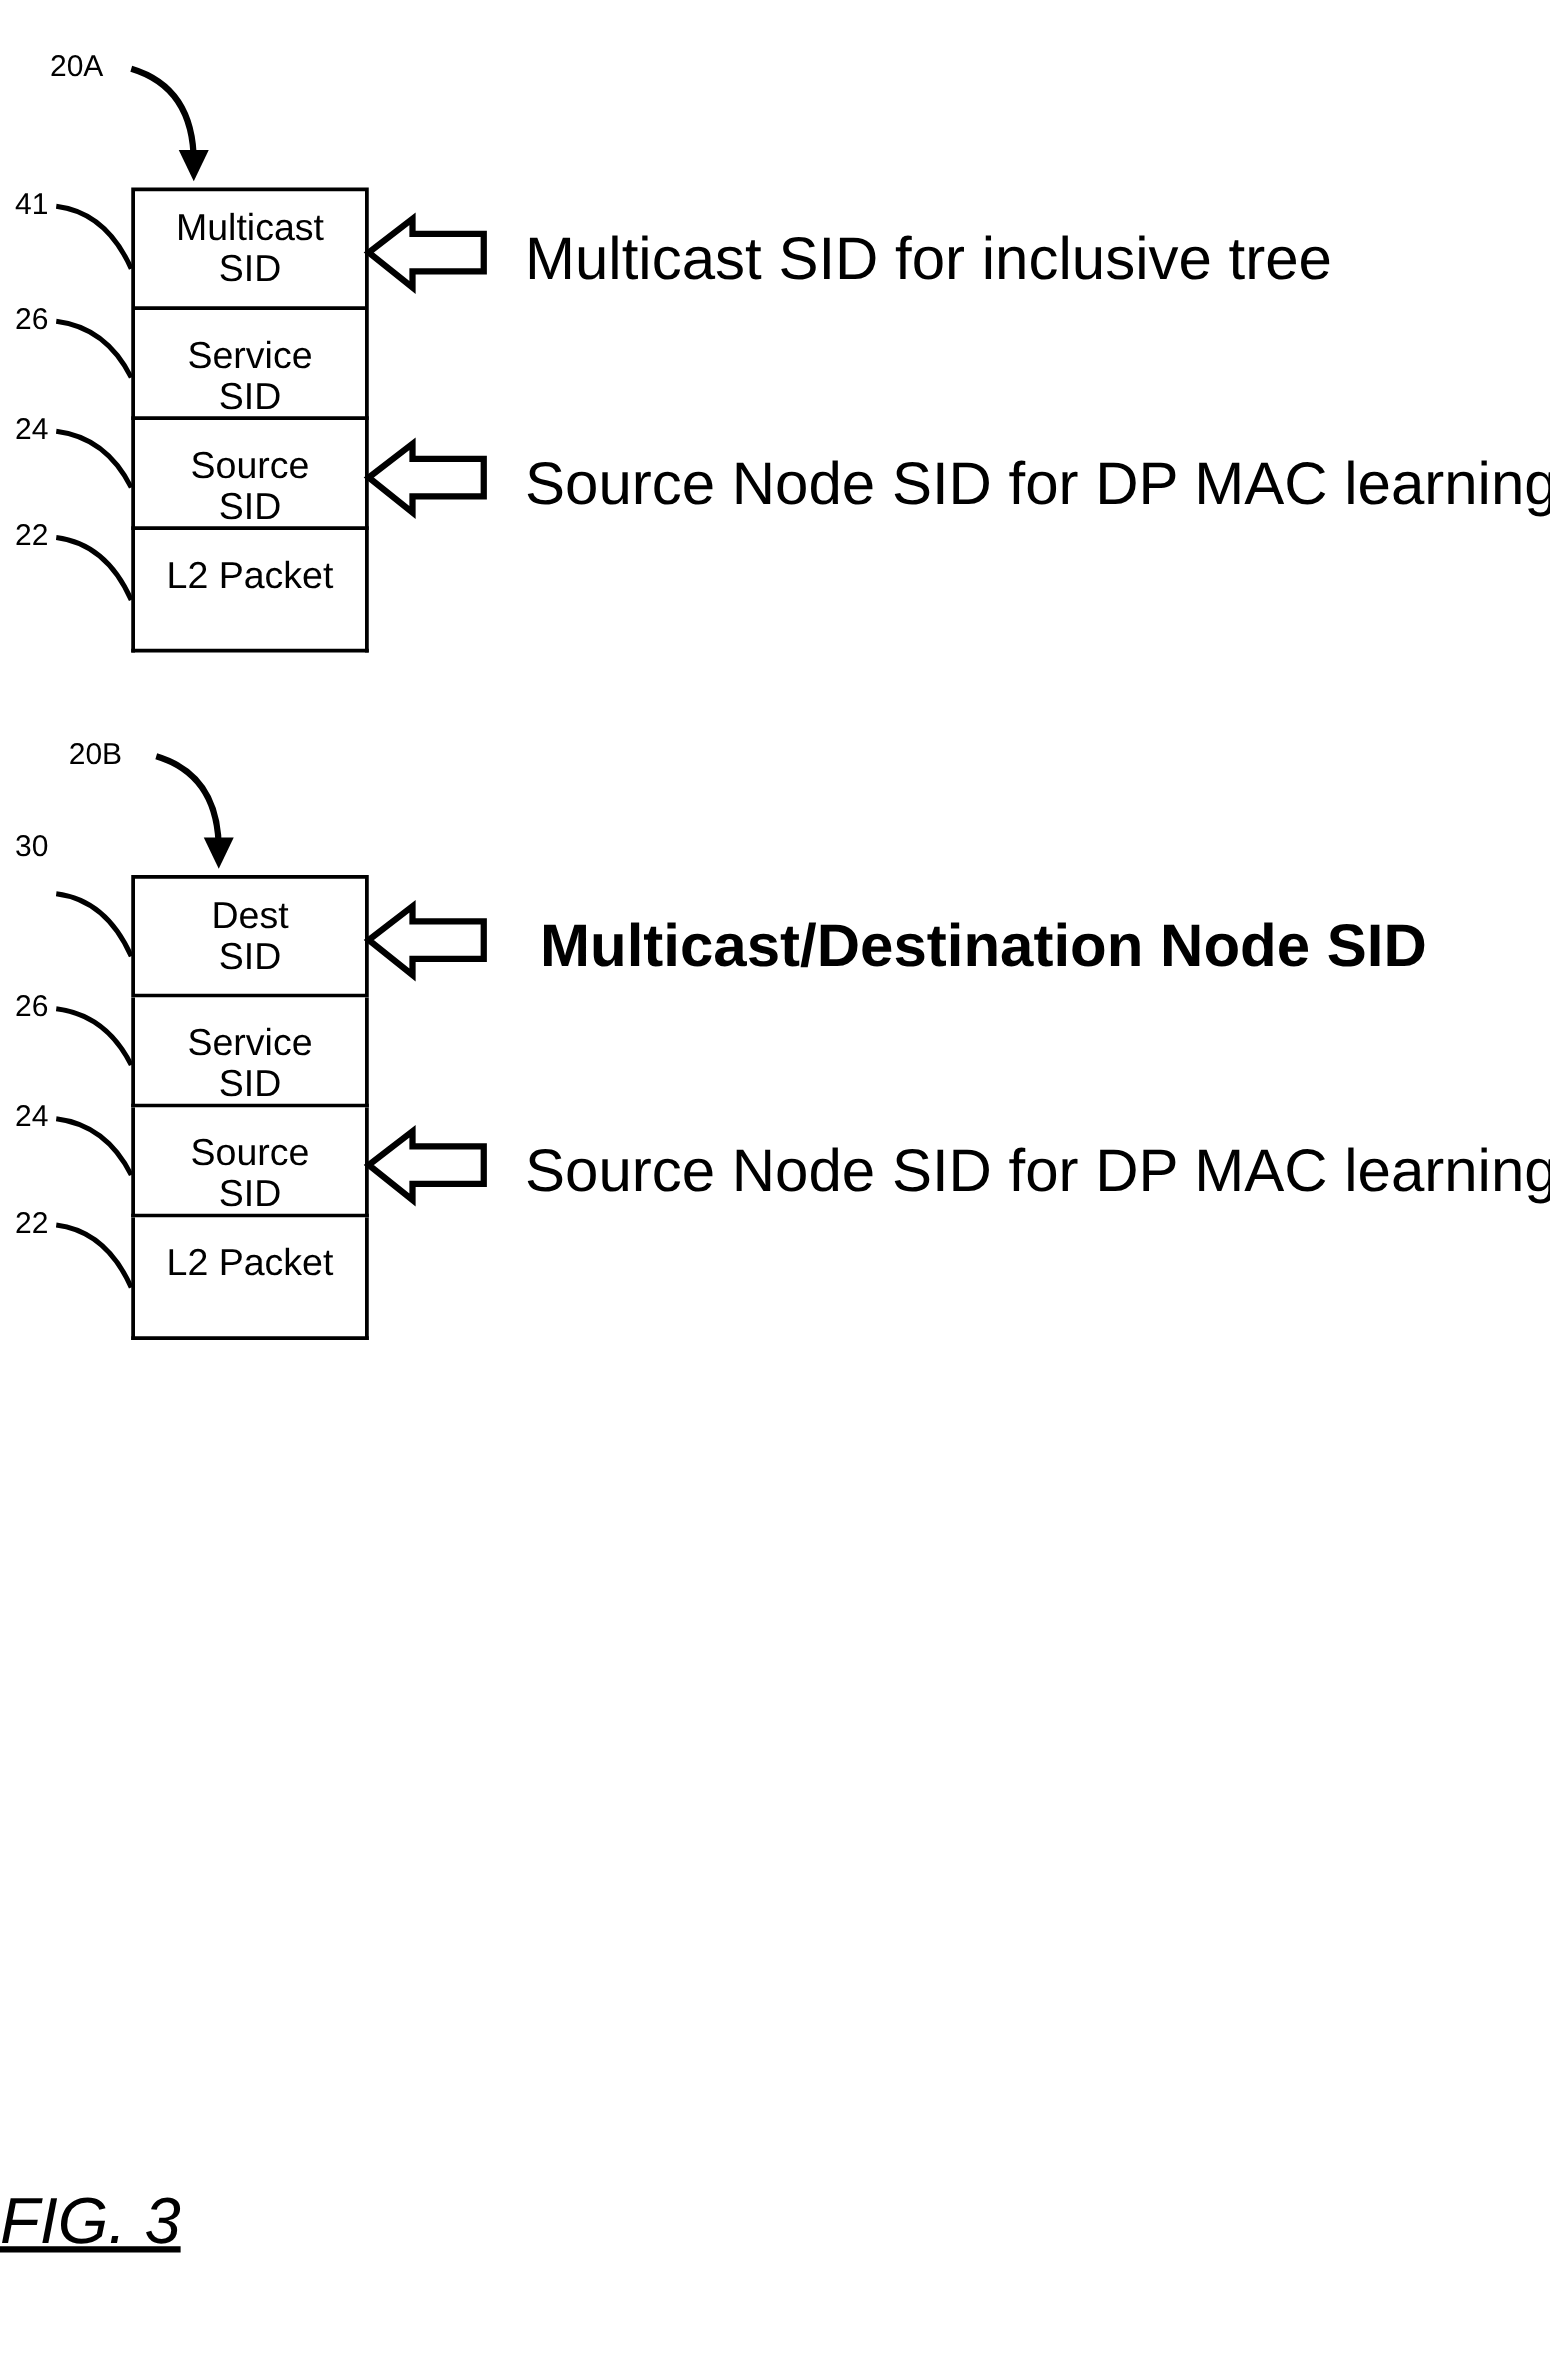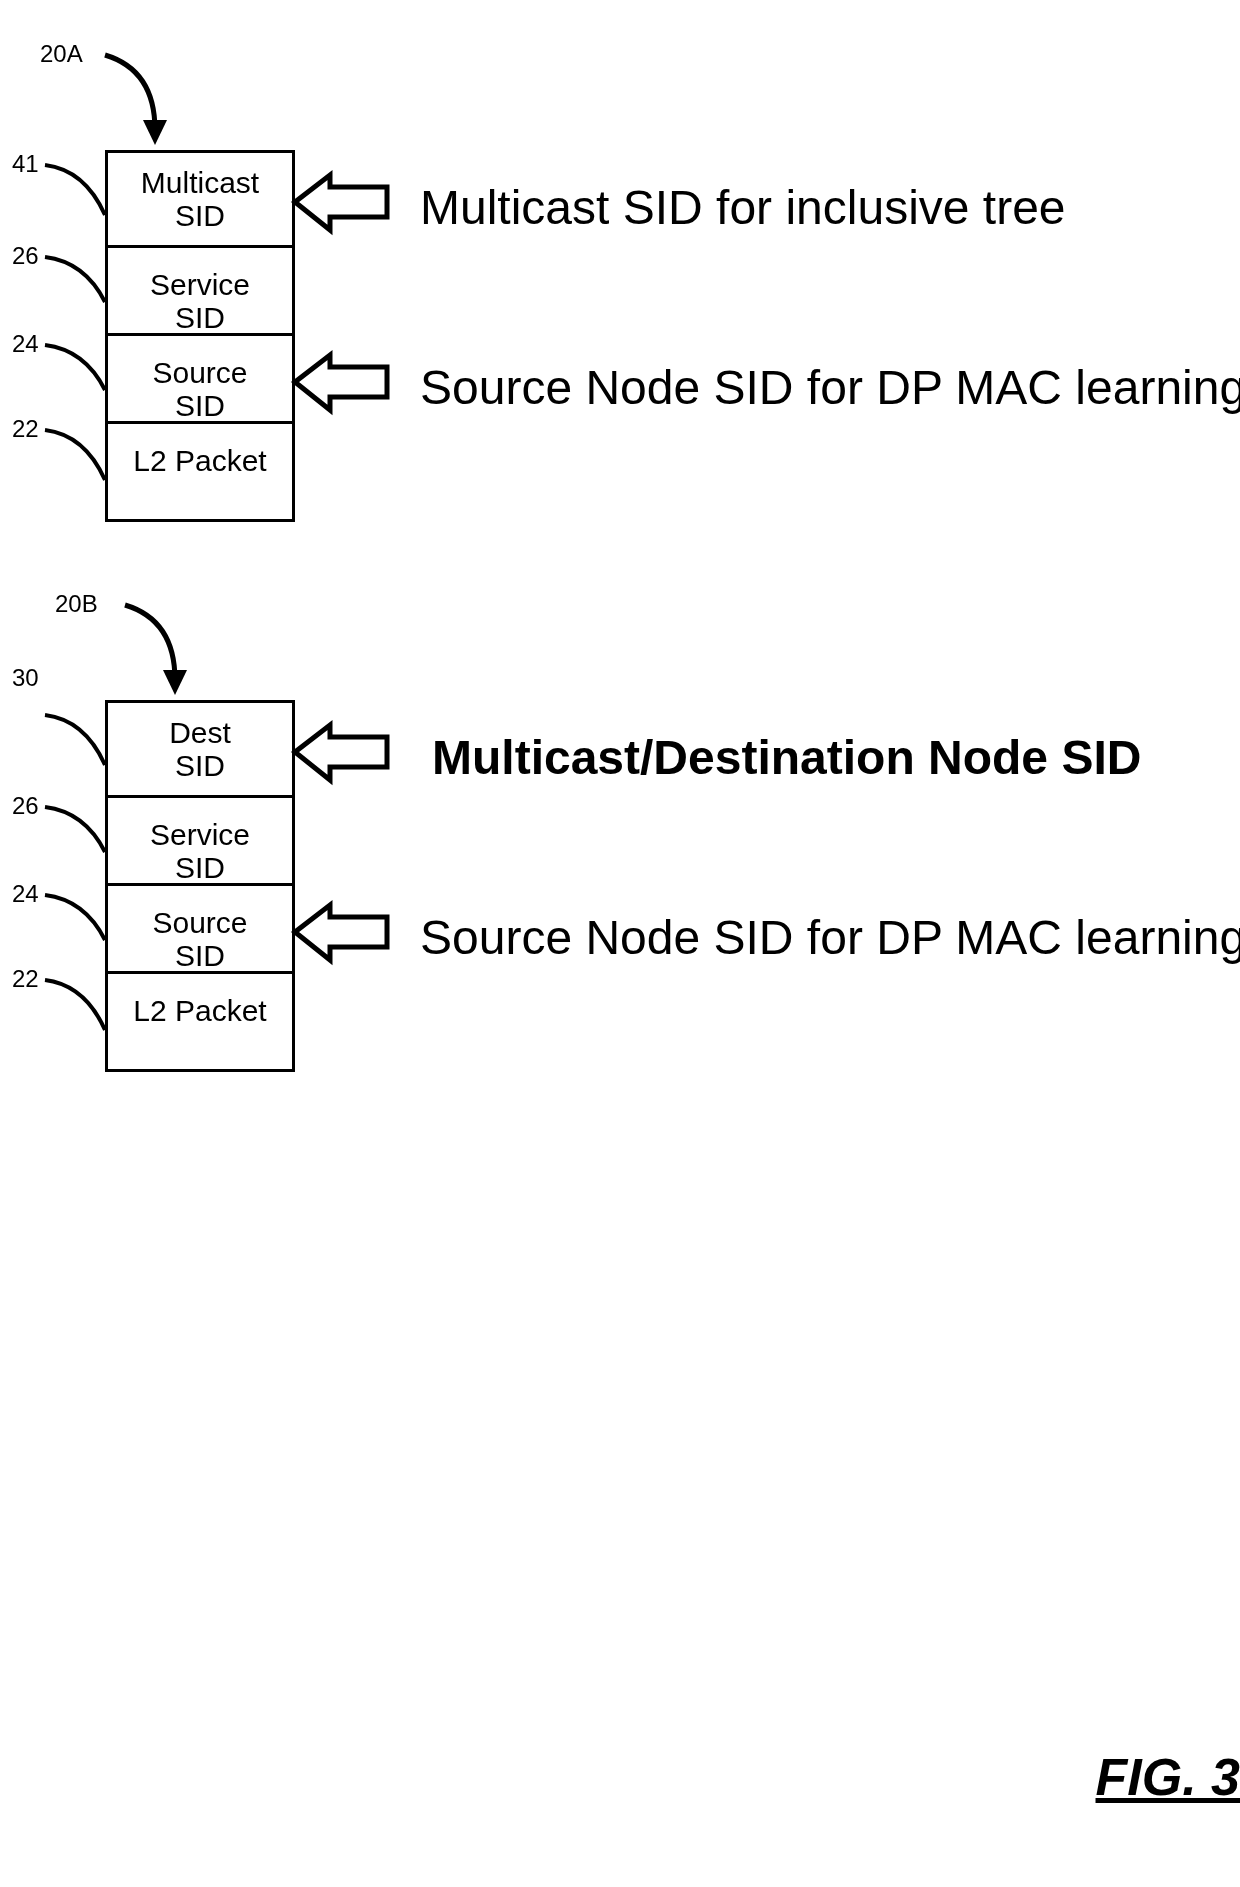--- a/index.html
+++ b/index.html
@@ -55,24 +55,24 @@
   .anno-text {
     position: absolute;
     font-size: 48px;
     white-space: nowrap;
   }
   .fig-caption {
     position: absolute;
     left: 0;
     right: 0;
     bottom: 80px;
-    text-align: right;
+    text-align: left;
     font-size: 52px;
     font-style: italic;
-    font-weight: bold;
+    font-weight: normal;
     text-decoration: underline;
   }
 </style>
 </head>
 <body>
 
 <div class="ref-num" style="left:40px; top:40px;">20A</div>
 <svg class="top-arrow" style="left:100px; top:50px;">
   <path d="M5,5 Q55,20 55,80" fill="none" stroke="#000" stroke-width="5"></path>
   <polygon points="55,95 43,70 67,70" fill="#000"></polygon>

